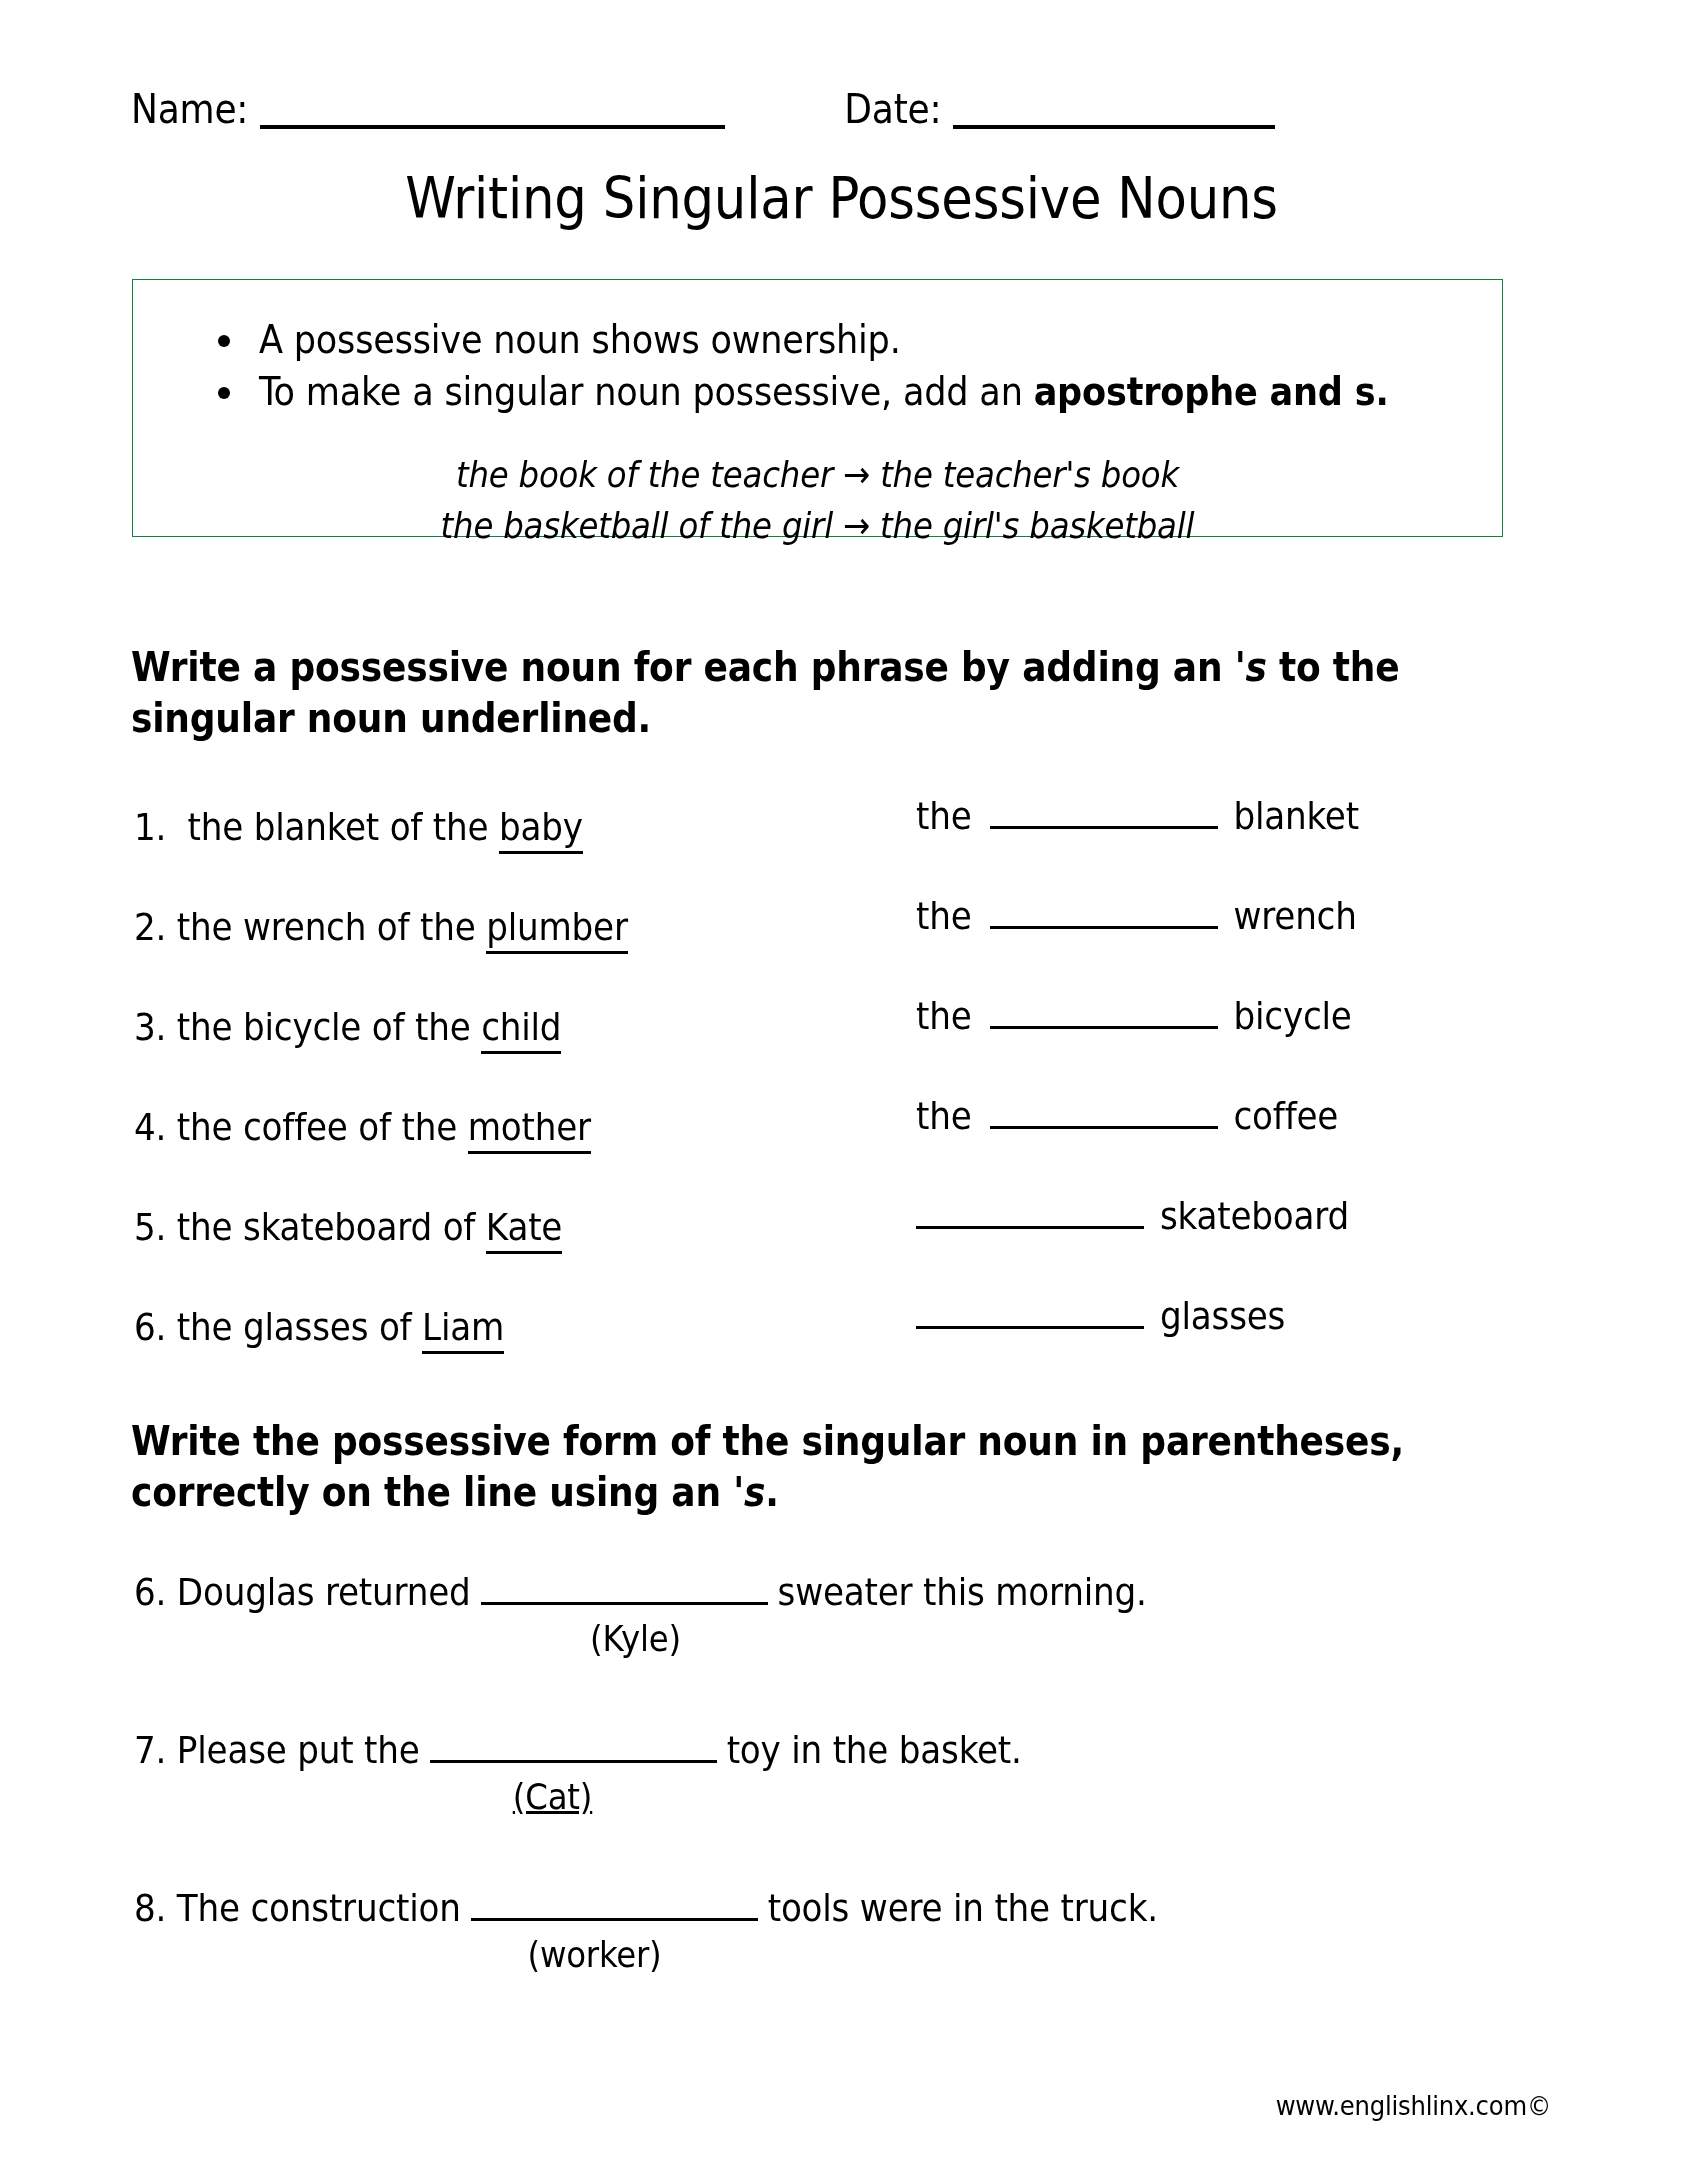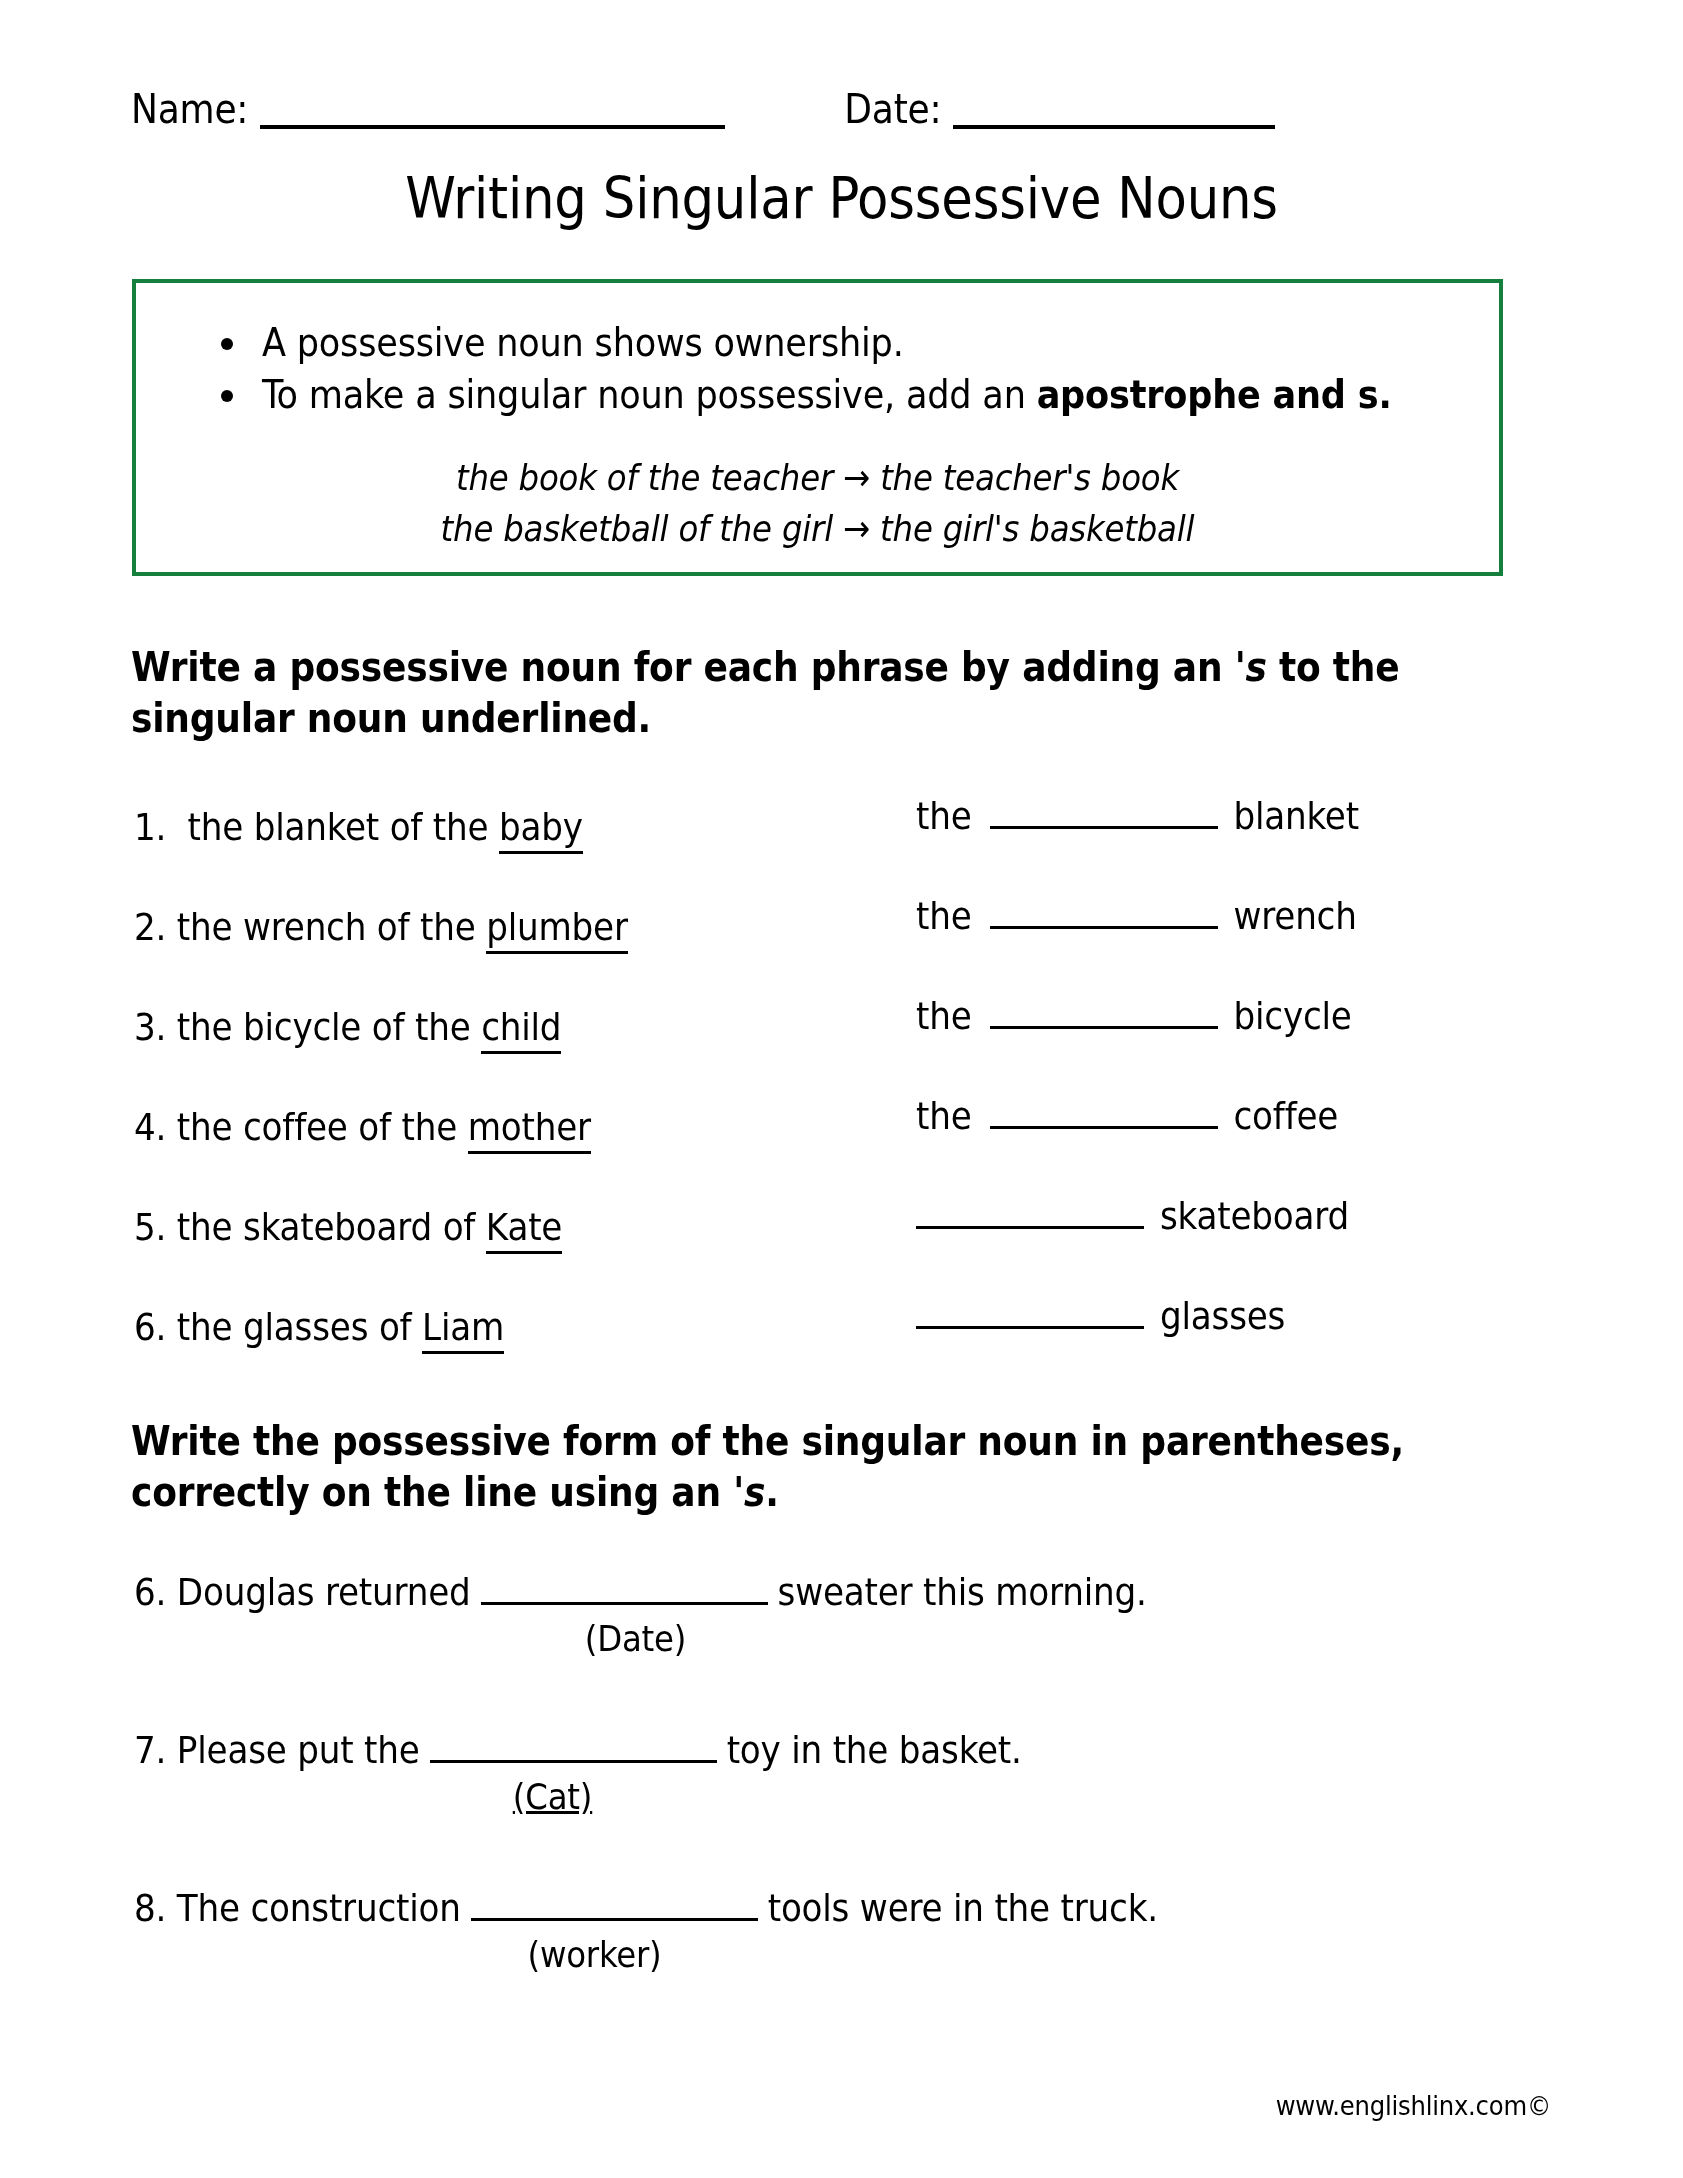--- a/index.html
+++ b/index.html
@@ -63,22 +63,22 @@
     line-height: 1;
     white-space: nowrap;
   }
 
   
   .rulebox {
     position: absolute;
     left: 132px;
     top: 279px;
     width: 1371px;
-    height: 297px;
-    border: 4px solid #15803d;
+    height: 258px;
+    border: 1px solid #15803d;
     box-sizing: border-box;
   }
   .bullets {
     margin: 0;
     padding: 34px 0 0 71px;
     list-style: none;
   }
   .bullets li {
     position: relative;
     font-size: 39px;
@@ -306,21 +306,21 @@
   </div>
 
   <div class="ex2">
 
     <div class="ex2-row">
       <div class="hand ex2-line">
         <span class="ex2-pre">6.</span>&nbsp;<span class="ex2-pre">Douglas returned</span>
         <span class="blank-l"></span>
         <span class="ex2-post">sweater this morning.</span>
       </div>
-      <div class="hand ex2-paren" style="left:358px;">(Date)</div>
+      <div class="hand ex2-paren" style="left:358px;">(Kyle)</div>
     </div>
 
     <div class="ex2-row">
       <div class="hand ex2-line">
         <span class="ex2-pre">7.</span>&nbsp;<span class="ex2-pre">Please put the</span>
         <span class="blank-l"></span>
         <span class="ex2-post">toy in the basket.</span>
       </div>
       <div class="hand ex2-paren" style="left:275px;text-decoration:underline;">(Cat)</div>
     </div>

